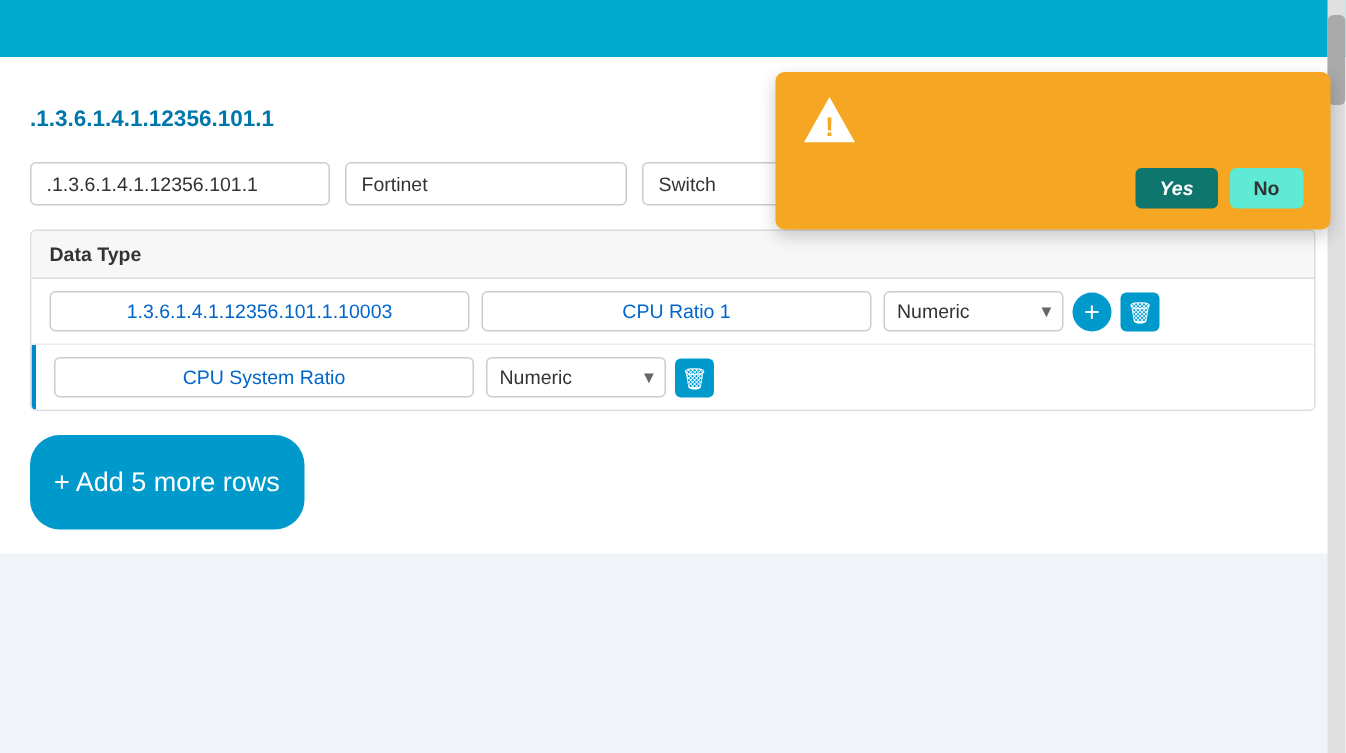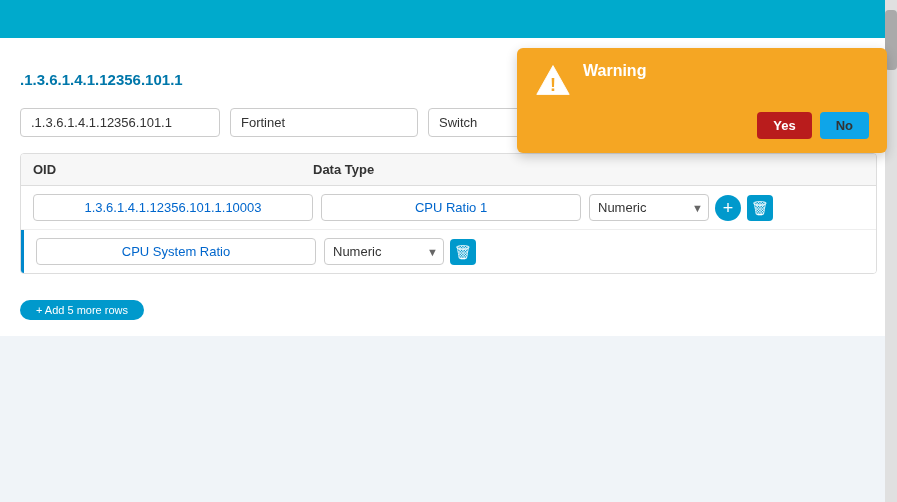--- a/index.html
+++ b/index.html
@@ -214,24 +214,24 @@
       pointer-events: none;
       color: #666;
       font-size: 11px;
     }
 
     .add-row-btn {
       background: #0099cc;
       color: #fff;
       border: none;
       border-radius: 20px;
-      padding: 4px 16px;
-      font-size: 11px;
-      cursor: pointer;
-      margin-top: 26px;
+      padding: 21px 16px;
+      font-size: 18px;
+      cursor: pointer;
+      margin-top: 16px;
       display: flex;
       align-items: center;
       gap: 5px;
     }
 
     .btn-plus {
       background: #0099cc;
       color: #fff;
       border: none;
       border-radius: 50%;
@@ -300,32 +300,33 @@
       line-height: 1.4;
     }
 
     .warning-buttons {
       display: flex;
       justify-content: flex-end;
       gap: 8px;
     }
 
     .warning-btn-yes {
-      background: #b91c1c;
+      background: #0f766e;
       color: #fff;
       border: none;
       border-radius: 4px;
       padding: 6px 16px;
       font-size: 13px;
       font-weight: bold;
       cursor: pointer;
+      font-style: italic;
     }
 
     .warning-btn-no {
-      background: #0ea5e9;
+      background: #5eead4;
       color: #333;
       border: none;
       border-radius: 4px;
       padding: 6px 16px;
       font-size: 13px;
       font-weight: bold;
       cursor: pointer;
     }
 
     
@@ -375,21 +376,20 @@
         <option>Firewall</option>
         <option>AP</option>
       </select>
       <span class="select-arrow">▼</span>
     </div>
   </div>
 
   <div class="data-table">
 
     <div class="table-header">
-      <span>OID</span>
       <span>Data Type</span>
     </div>
 
     <div class="table-body">
 
       <div class="table-row">
         <input class="row-input" type="text" value="1.3.6.1.4.1.12356.101.1.10003" style="">
         <input class="row-input" type="text" value="CPU Ratio 1" style="">
         <div class="row-actions">
           <div class="row-select-wrapper">
@@ -428,21 +428,20 @@
   </button>
 
   <div class="warning-popup">
     <div class="warning-header">
 
       <svg class="warning-icon" viewBox="0 0 40 40" fill="none" xmlns="http://www.w3.org/2000/svg">
         <polygon points="20,4 38,36 2,36" fill="white" stroke="white" stroke-width="1"></polygon>
         <text x="20" y="32" text-anchor="middle" font-size="20" font-weight="bold" fill="#f5a623">!</text>
       </svg>
       <div class="warning-content">
-        <div class="warning-title">Warning</div>
       </div>
     </div>
     <div class="warning-buttons">
       <button class="warning-btn-yes">Yes</button>
       <button class="warning-btn-no">No</button>
     </div>
   </div>
 
 </div>
 

